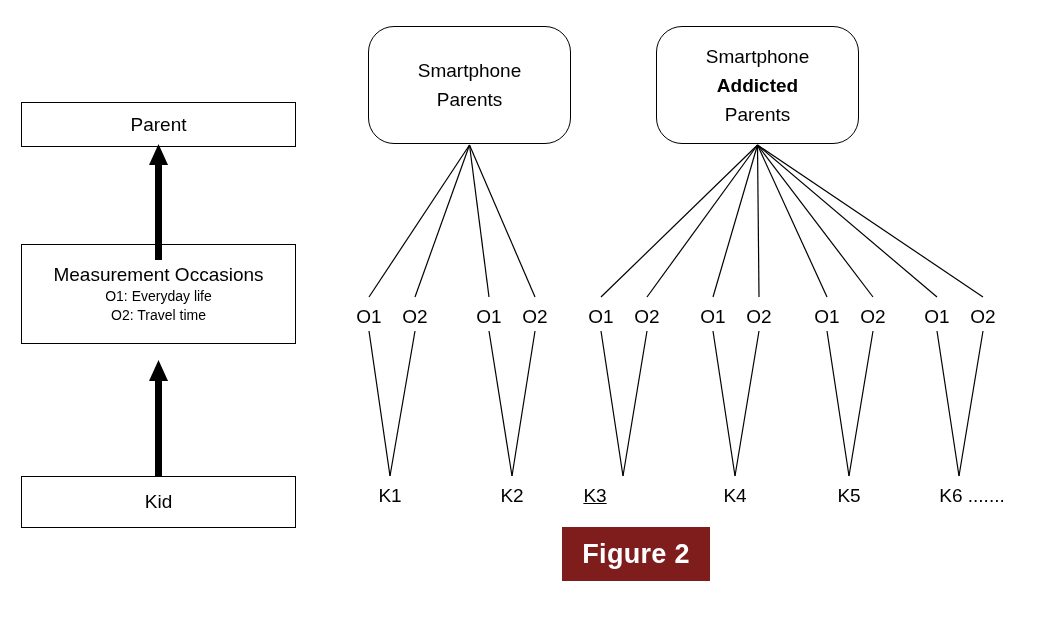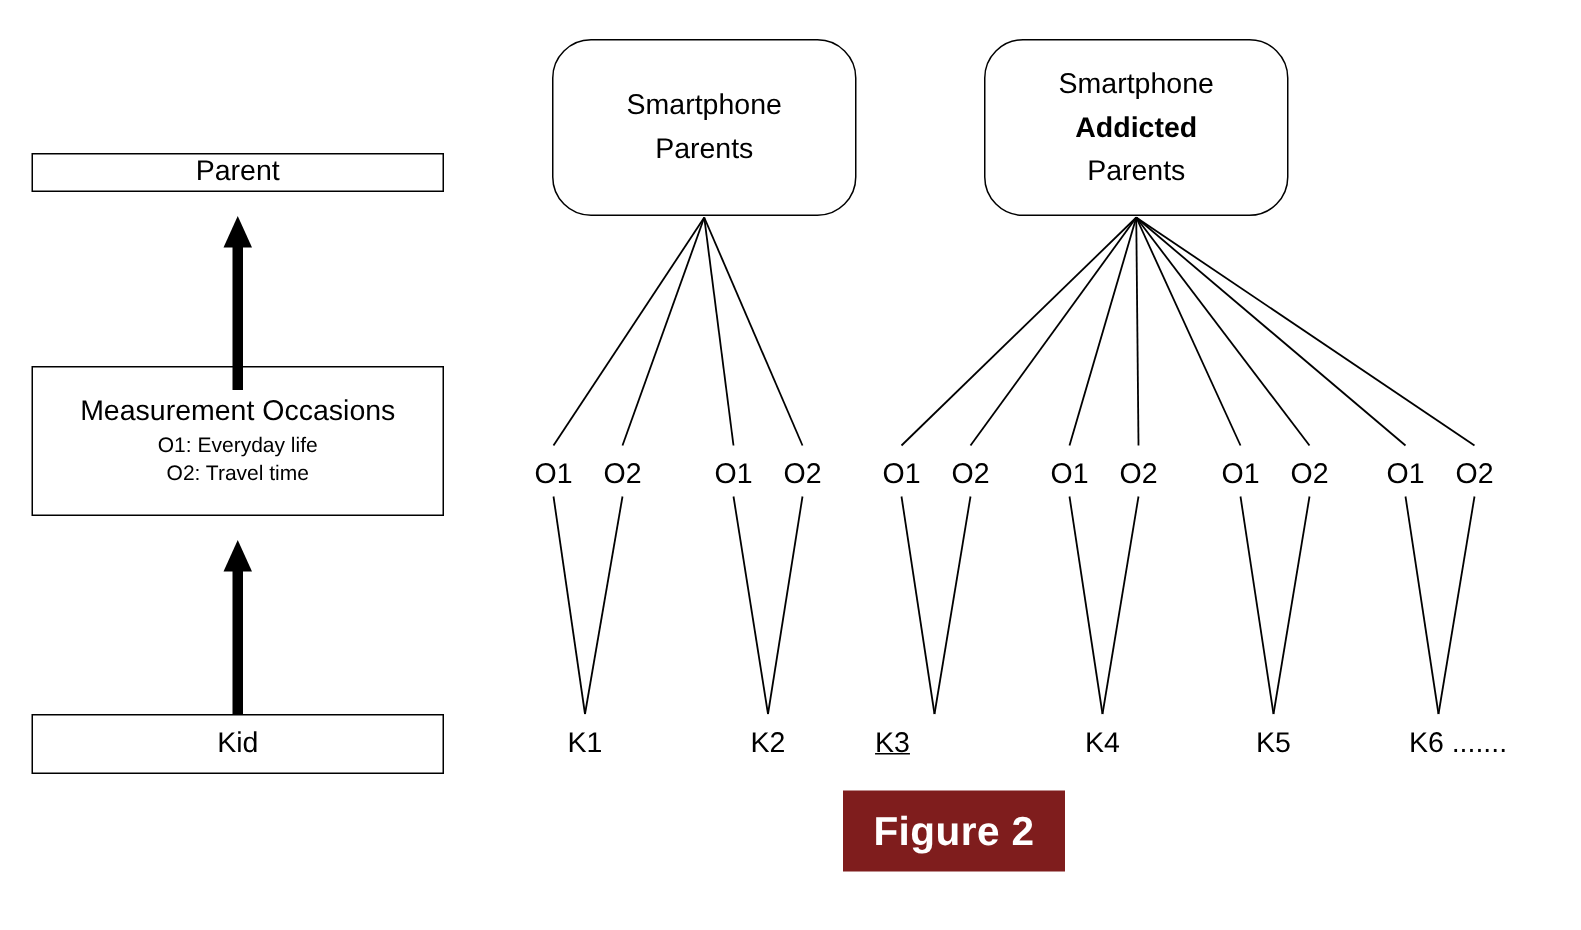--- a/index.html
+++ b/index.html
@@ -40,23 +40,23 @@
     font-weight: 400;
     white-space: nowrap;
   }
   .rect-sub {
     font-size: 14px;
     line-height: 19px;
     font-weight: 400;
     white-space: nowrap;
   }
 
-  #box-parent  { left: 21px;  top: 102px; width: 275px; height: 26px; }
+  #box-parent  { left: 21px;  top: 102px; width: 275px; height: 45px; }
   #box-measure { left: 21px;  top: 244px; width: 275px; height: 100px; }
-  #box-kid     { left: 21px;  top: 476px; width: 275px; height: 40px; }
+  #box-kid     { left: 21px;  top: 476px; width: 275px; height: 52px; }
 
   
   .round-box {
     position: absolute;
     box-sizing: border-box;
     border: 1.6px solid #000000;
     border-radius: 26px;
     background: #ffffff;
     display: flex;
     flex-direction: column;

